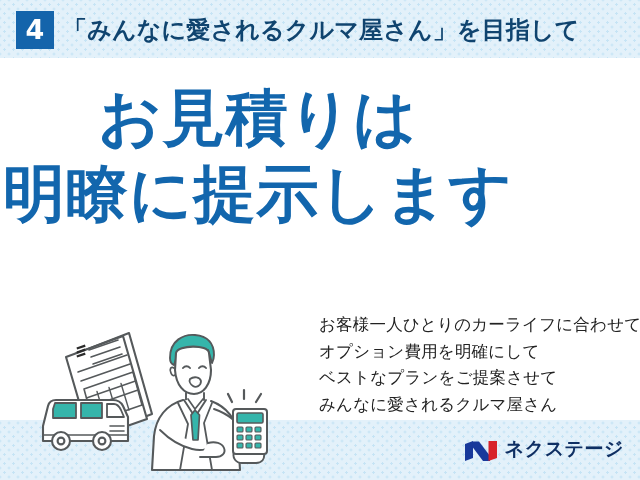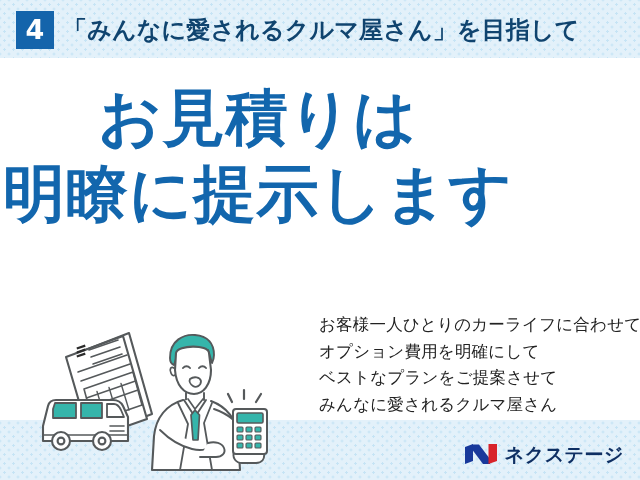--- a/index.html
+++ b/index.html
@@ -110,21 +110,21 @@
     height: 168px;
   }
 
   
   .logo {
     position: absolute;
     right: 16px;
     bottom: 11px;
     height: 30px;
     display: flex;
-    align-items: center;
+    align-items: flex-start;
     gap: 7px;
   }
   .logo-mark { display: block; }
   .logo-text {
     font-size: 19px;
     font-weight: bold;
     color: #0e2f63;
     letter-spacing: 0.5px;
     line-height: 1;
   }

